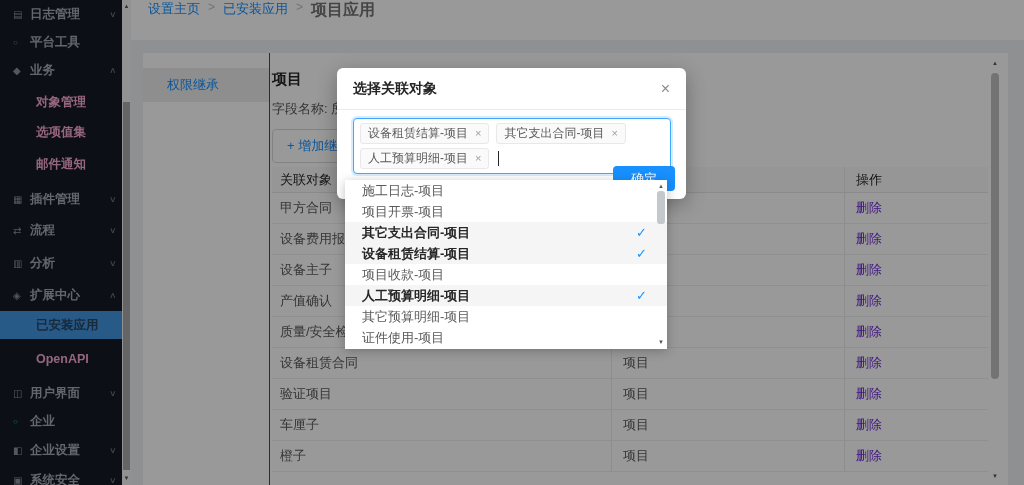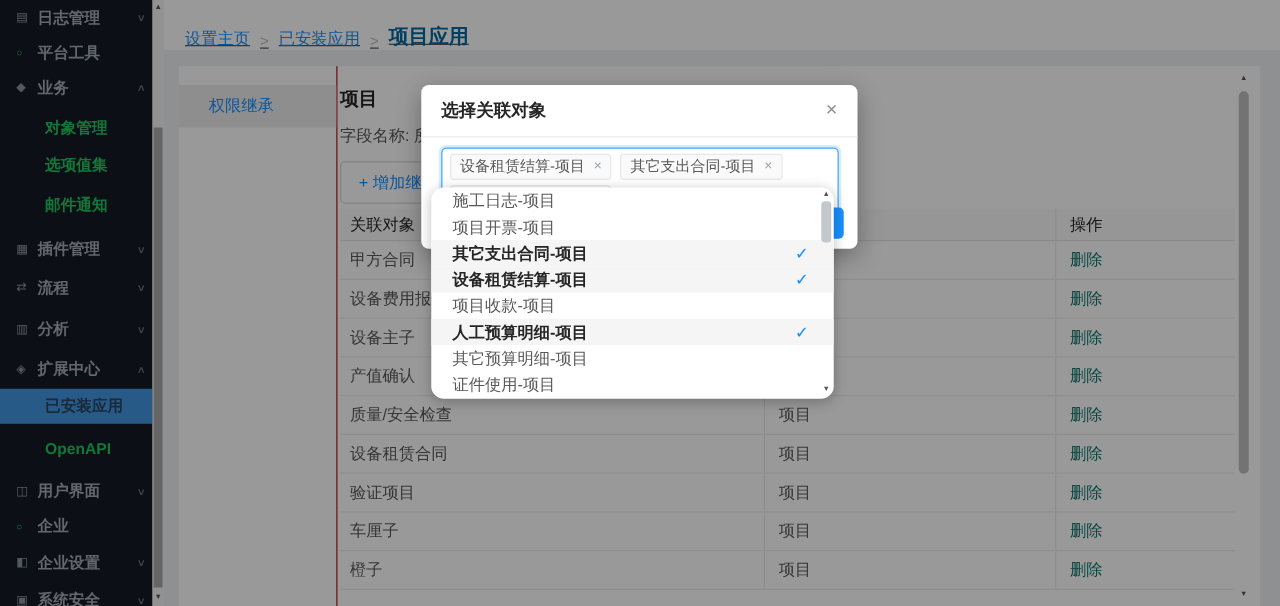--- a/index.html
+++ b/index.html
@@ -10,68 +10,68 @@
     font-size:13px;color:#595959;
   }
   
   .sidebar{position:absolute;left:0;top:0;width:122px;height:485px;background:#151a24;z-index:1;}
   .side-item{display:flex;align-items:center;height:28px;padding-left:13px;cursor:pointer;color:#a3abb8;}
   .side-item .ico{width:17px;font-size:10px;color:#8b93a1;flex:none;}
   .side-item .ico.green{color:#3db64b;font-size:8px;}
   .side-item .ico.teal{color:#2bb3a3;font-size:8px;}
   .side-item .lbl{font-size:12.5px;white-space:nowrap;overflow:hidden;font-weight:bold;}
   .side-item .chev{margin-left:auto;margin-right:6px;font-size:8px;color:#6d7583;transform:scaleX(1.3);}
-  .side-item.sub{padding-left:36px;height:30px;color:#22c55e;}
+  .side-item.sub{padding-left:36px;height:30px;color:#f9a8d4;}
   .side-item.active{background:#4396e3;color:#2a4661;height:28px;}
   .mt1{margin-top:1px}.mt2{margin-top:2px}.mt3{margin-top:3px}.mt4{margin-top:4px}.mt5{margin-top:5px}.mt6{margin-top:6px}
   
   .side-sb{position:absolute;left:122px;top:0;width:9px;height:485px;background:#f3f3f3;z-index:1;}
   .sb-arrow{position:absolute;left:0;width:9px;text-align:center;font-size:6px;color:#555;line-height:9px;}
   .side-sb .thumb{position:absolute;left:1px;top:102px;width:7px;height:368px;background:#a9a9a9;}
   
-  .topbar{position:absolute;left:131px;top:0;width:893px;height:40px;background:#fff;display:flex;align-items:flex-end;padding-left:17px;box-sizing:border-box;z-index:1;text-decoration:underline;}
+  .topbar{position:absolute;left:131px;top:0;width:893px;height:40px;background:#fff;display:flex;align-items:flex-start;padding-left:17px;box-sizing:border-box;z-index:1;}
   .bc-link{color:#1890ff;cursor:pointer;}
   .bc-sep{color:#bfbfbf;margin:0 8px;font-size:12px;}
-  .bc-current{color:#0369a1;font-size:16px;font-weight:bold;}
+  .bc-current{color:#737373;font-size:16px;font-weight:bold;}
   
   .card{position:absolute;left:143px;top:53px;width:865px;height:432px;background:#fff;z-index:1;}
   .lpanel{position:absolute;left:0;top:0;bottom:0;width:127px;border-right:1px solid #b91c1c;padding-top:15px;box-sizing:border-box;}
   .lpanel .tab{height:34px;line-height:34px;background:#ededed;color:#1890ff;padding-left:24px;font-size:13px;cursor:pointer;}
   .content{position:absolute;left:129px;top:0;width:716px;}
   .page-title{font-size:15px;font-weight:bold;color:#262626;margin-top:17px;}
   .field-line{margin-top:11px;color:#595959;}
   .add-btn{display:inline-block;margin-top:11px;border:1px solid #d9d9d9;border-radius:4px;background:#fff;color:#1890ff;padding:7px 14px;font-size:13px;cursor:pointer;}
   
   .tbl{margin-top:4px;width:716px;}
   .trow{display:flex;height:30px;border-bottom:1px solid #efefef;color:#595959;}
   .trow.thead{height:25px;background:#fafafa;border-bottom:1px solid #e6e6e6;color:#262626;}
   .c1,.c2,.c3{display:flex;align-items:center;box-sizing:border-box;height:100%;}
   .c1{width:340px;padding-left:8px;border-right:1px solid #ececec;}
   .c2{width:233px;padding-left:11px;border-right:1px solid #ececec;}
   .c3{width:143px;padding-left:11px;}
-  .del-link{color:#0f766e;cursor:pointer;}
+  .del-link{color:#6d28d9;cursor:pointer;}
   
   .card-sb{position:absolute;right:8px;top:6px;bottom:4px;width:10px;}
   .card-sb .thumb{position:absolute;left:1px;top:14px;width:8px;height:306px;background:#c0c0c0;border-radius:4px;}
   
   .mask{position:absolute;left:0;top:0;right:0;bottom:0;background:rgba(0,0,0,0.40);z-index:10;}
   
   .modal{position:absolute;left:337px;top:68px;width:349px;height:131px;background:#fff;border-radius:6px;box-shadow:0 6px 20px rgba(0,0,0,0.3);z-index:20;}
   .modal-h{height:41px;border-bottom:1px solid #ececec;display:flex;align-items:center;padding:0 16px;}
   .modal-title{font-size:14px;font-weight:bold;color:#262626;}
   .modal-close{margin-left:auto;color:#8c8c8c;font-size:16px;cursor:pointer;line-height:1;}
   .modal-b{padding:8px 15px 0 16px;}
   .msel{border:1px solid #40a9ff;border-radius:4px;box-shadow:0 0 0 2px rgba(24,144,255,0.17);padding:2px 5px;display:flex;flex-wrap:wrap;align-items:center;min-height:32px;background:#fff;cursor:text;}
   .tag{display:inline-flex;align-items:center;background:#fafafa;border:1px solid #e8e8e8;border-radius:3px;padding:2px 7px;margin:2px 6px 2px 1px;font-size:12px;color:#595959;line-height:15px;white-space:nowrap;}
   .tag .x{margin-left:7px;color:#9aa0a6;font-size:11px;cursor:pointer;}
   .caret{width:1px;height:15px;background:#262626;margin-left:3px;animation:blink 1s step-end infinite;}
   @keyframes blink{50%{opacity:0;}}
   .confirm-btn{position:absolute;right:11px;bottom:8px;width:62px;height:25px;background:#1890ff;color:#fff;border:none;border-radius:4px;font-size:13px;cursor:pointer;}
   
-  .ddown{position:absolute;left:345px;top:150px;width:322px;height:169px;background:#fff;border-radius:10px;box-shadow:0 2px 10px rgba(0,0,0,0.25);z-index:30;overflow:hidden;}
+  .ddown{position:absolute;left:345px;top:180px;width:322px;height:169px;background:#fff;border-radius:0;box-shadow:0 2px 10px rgba(0,0,0,0.25);z-index:30;overflow:hidden;}
   .opt{height:21px;display:flex;align-items:center;padding:0 32px 0 17px;font-size:13px;color:#595959;position:relative;cursor:pointer;white-space:nowrap;}
   .opt.sel{font-weight:bold;color:#262626;background:#f5f5f5;}
   .opt .ck{position:absolute;right:20px;color:#1890ff;font-weight:normal;font-size:13px;}
   .dd-sb{position:absolute;right:1px;top:1px;bottom:1px;width:10px;}
   .dd-sb .thumb{position:absolute;left:1px;top:10px;width:8px;height:33px;background:#c4c7cc;border-radius:3px;}
 </style>
 </head>
 <body>
 
 <div class="sidebar">

